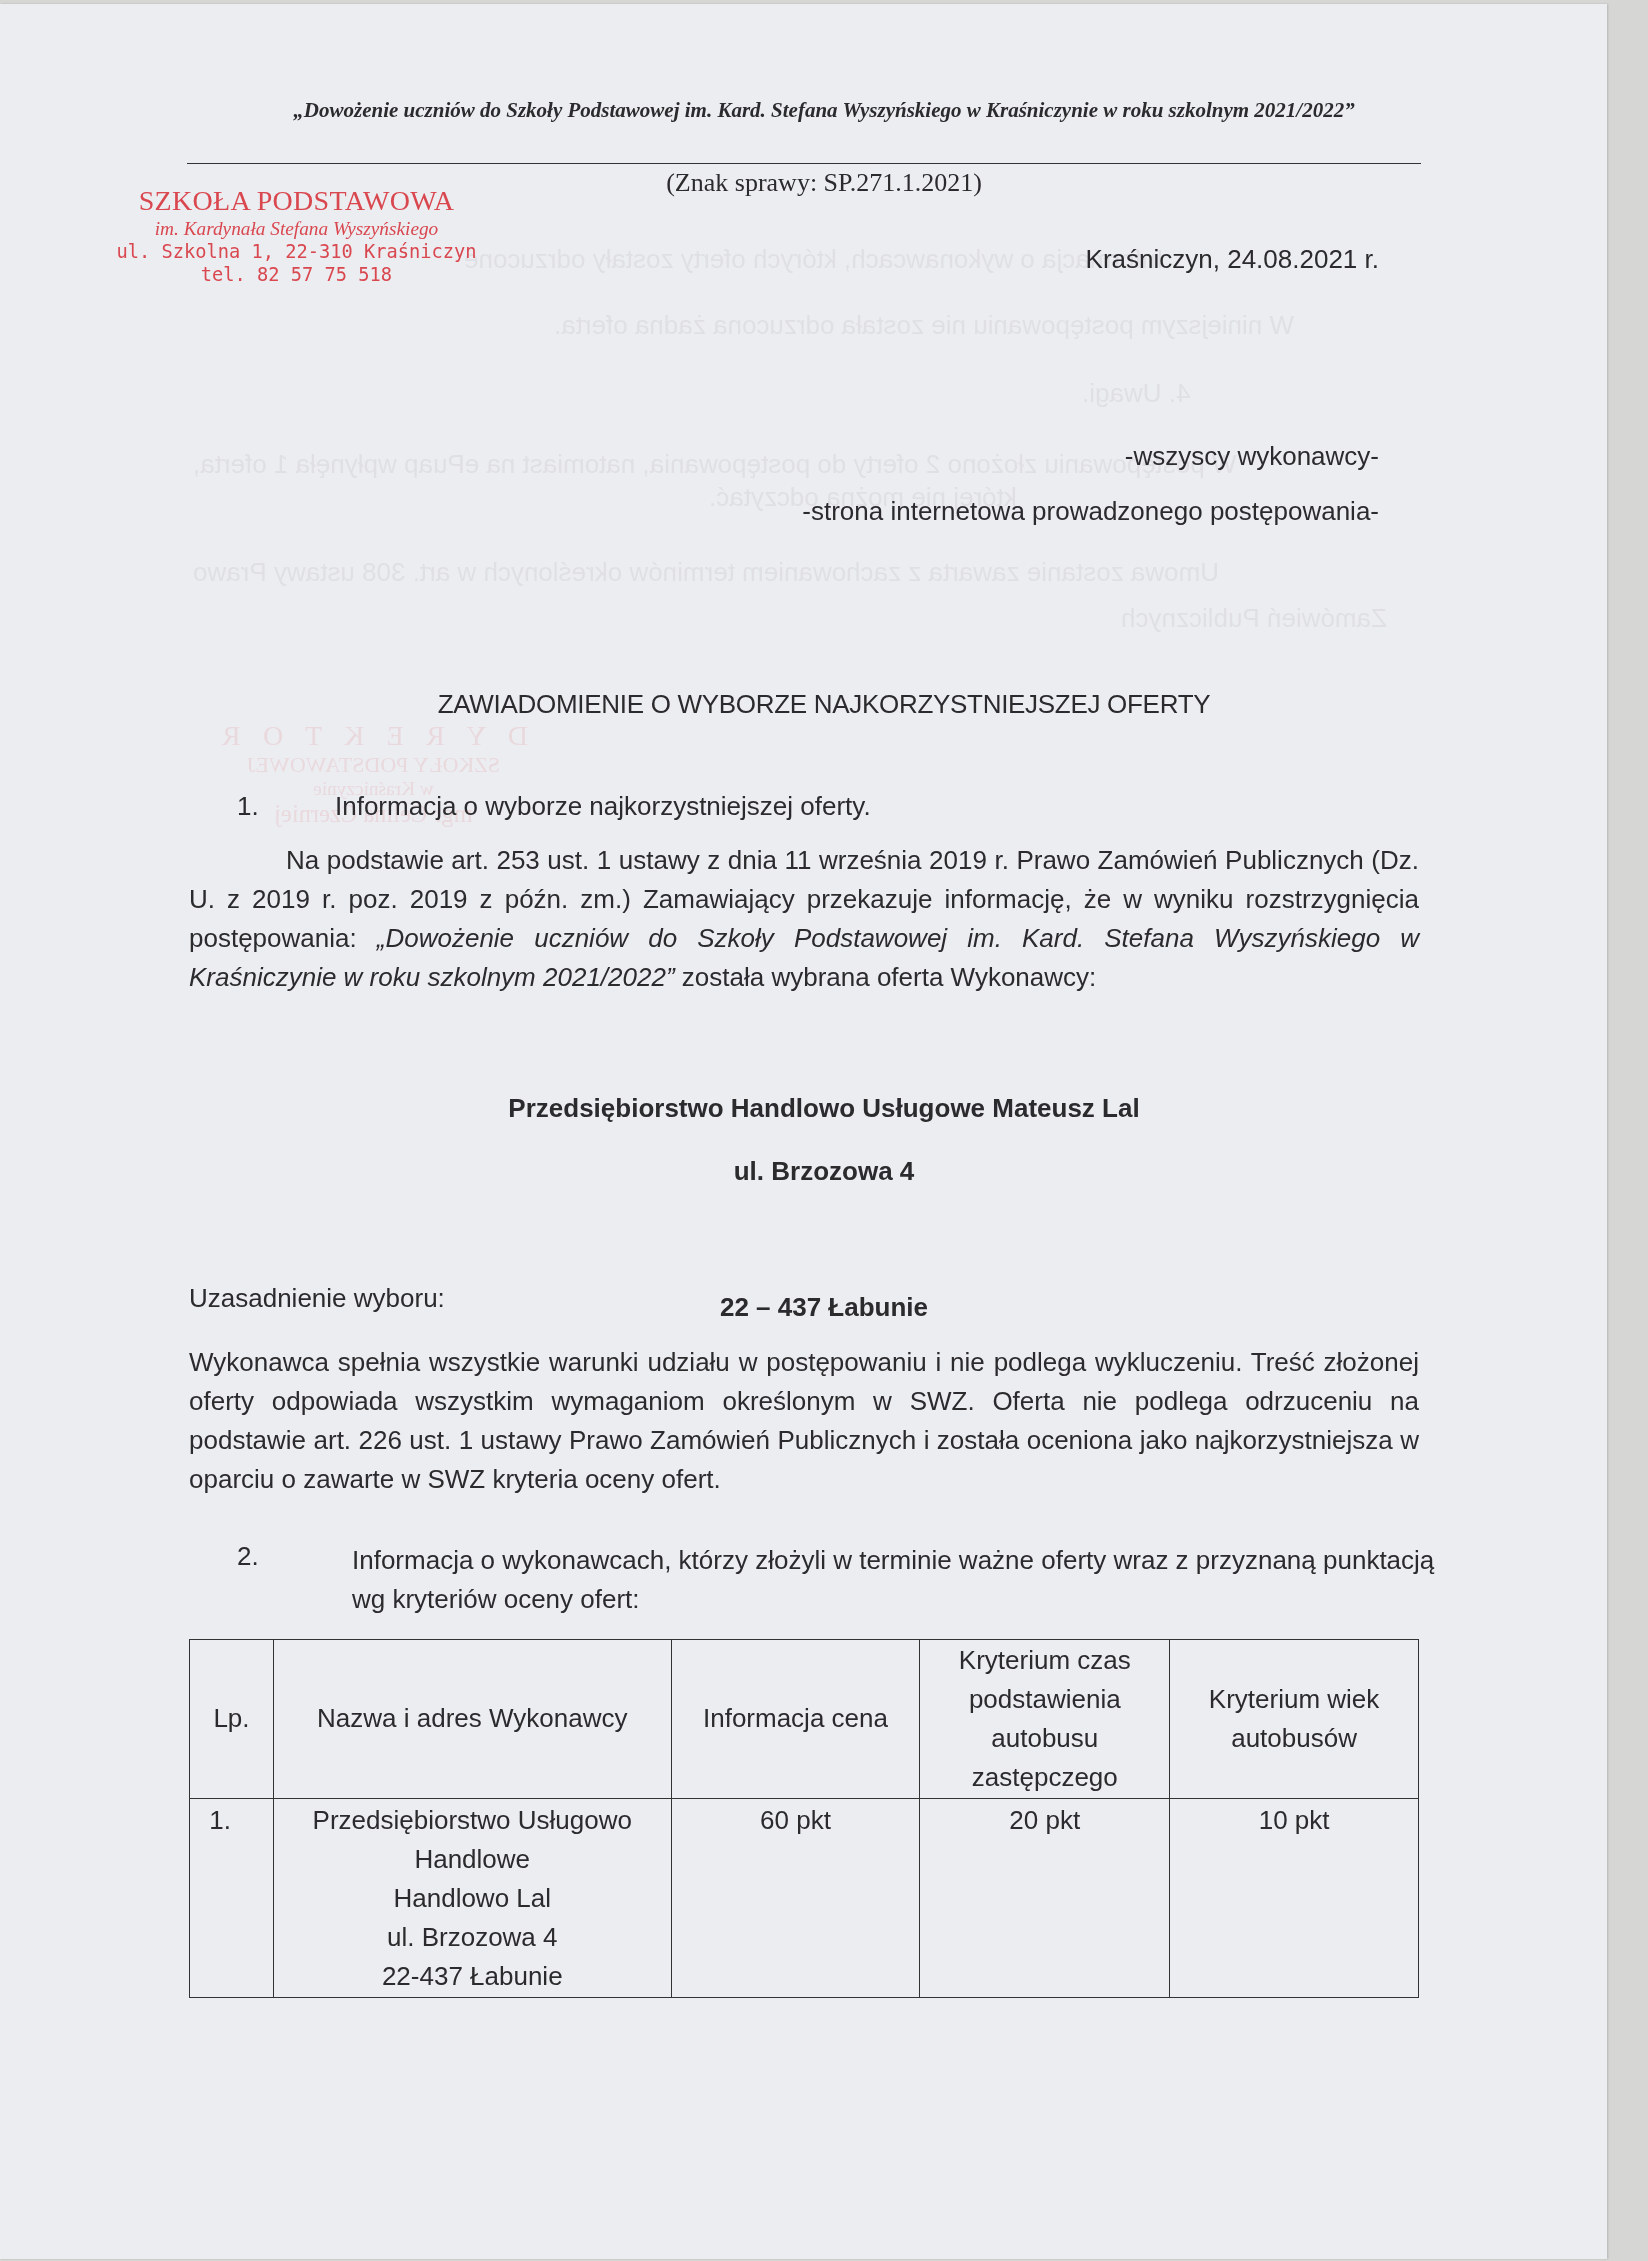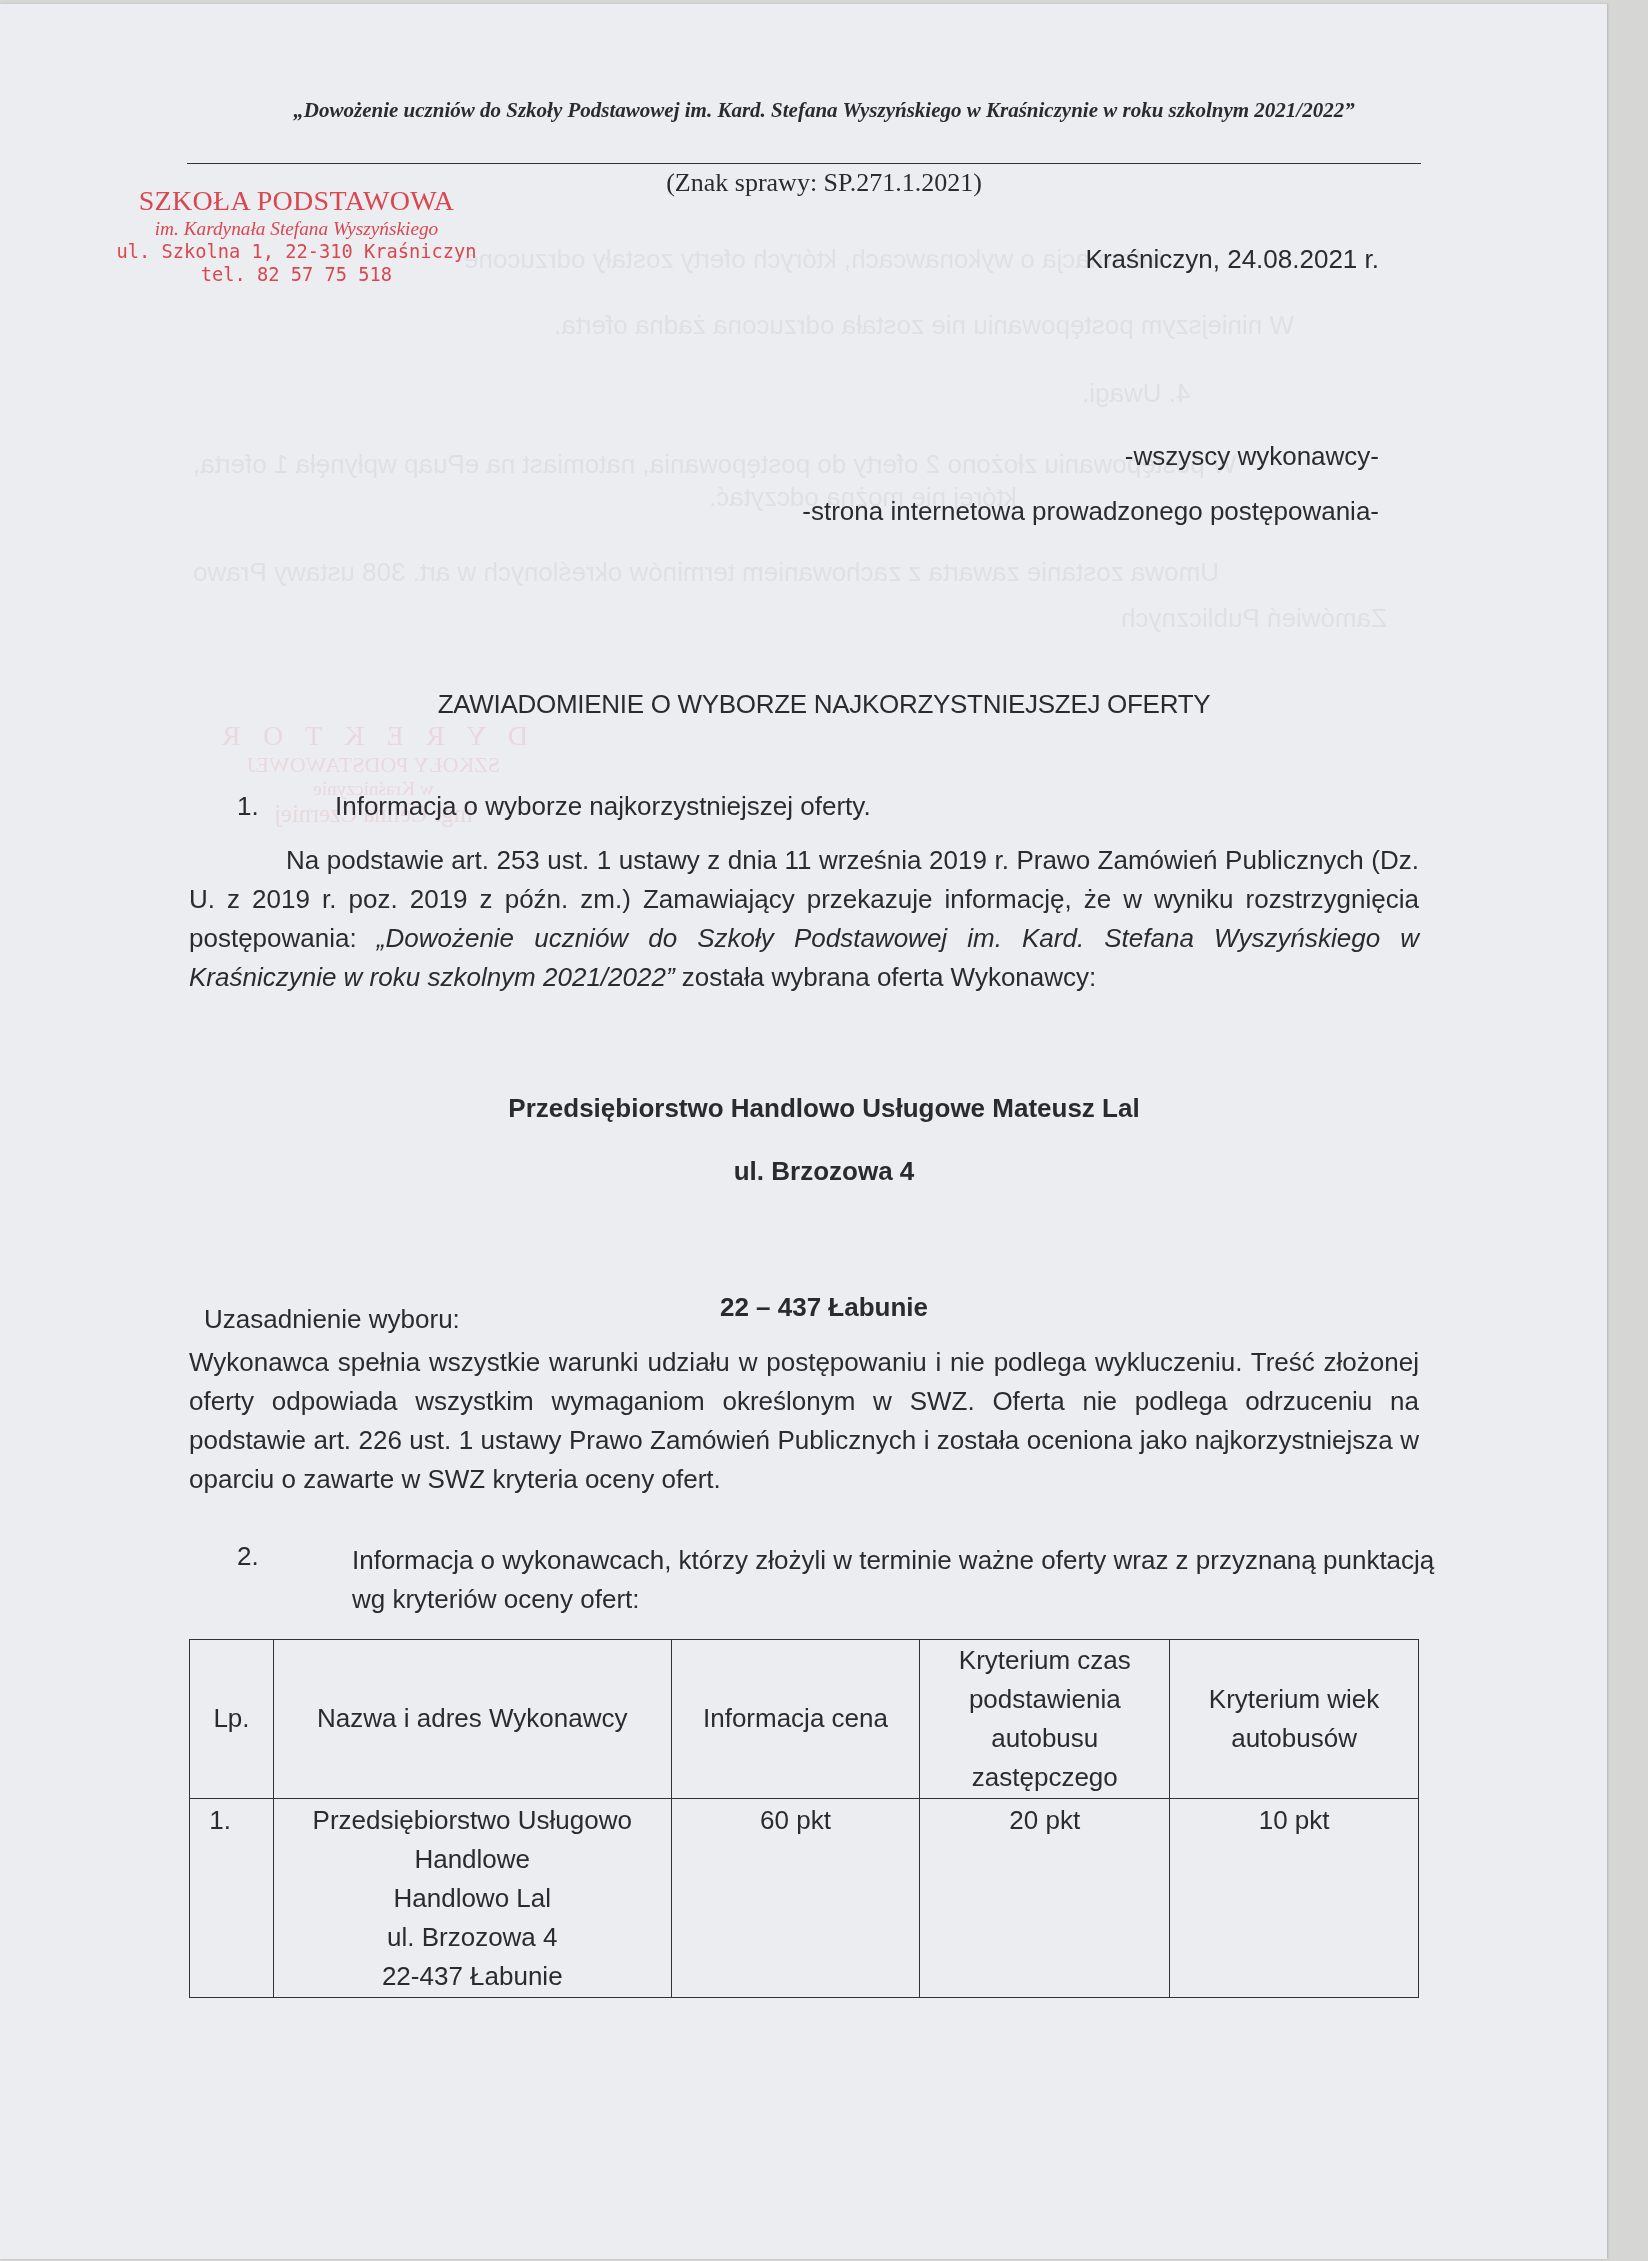--- a/index.html
+++ b/index.html
@@ -35,21 +35,21 @@
   .recipient-2 { right: 228px; top: 492px; font-size: 26px; }
   .doc-heading { left: 167px; width: 1314px; top: 685px; text-align: center; font-size: 26px; letter-spacing: -0.3px; }
   .sec-num { left: 237px; font-size: 26px; }
   .sec-text { left: 335px; font-size: 26px; }
   .para {
     position: absolute; left: 189px; width: 1230px; font-size: 26px; line-height: 39px;
     text-align: justify; white-space: normal;
   }
   .para .indent { display: inline-block; width: 97px; }
   .center-line { left: 167px; width: 1314px; text-align: center; font-size: 26px; font-weight: bold; }
-  .label { left: 204px; font-size: 26px; margin-top: 21px; }
+  .label { left: 189px; font-size: 26px; }
   .sec2-text { position: absolute; left: 352px; width: 1089px; top: 1537px; font-size: 26px; line-height: 39px; white-space: normal; }
   table.offers {
     position: absolute; left: 189px; top: 1635px; width: 1230px; height: 358px;
     border-collapse: collapse; font-size: 26px;
   }
   table.offers th, table.offers td { border: 1.9px solid #333; text-align: center; vertical-align: top; font-weight: normal; }
   table.offers th { height: 156px; vertical-align: middle; line-height: 39px; }
   table.offers td { line-height: 39px; padding-top: 2.6px; }
   table.offers td.lp { text-align: left; padding-left: 19.3px; }
   table.offers td.pts { vertical-align: top; }

